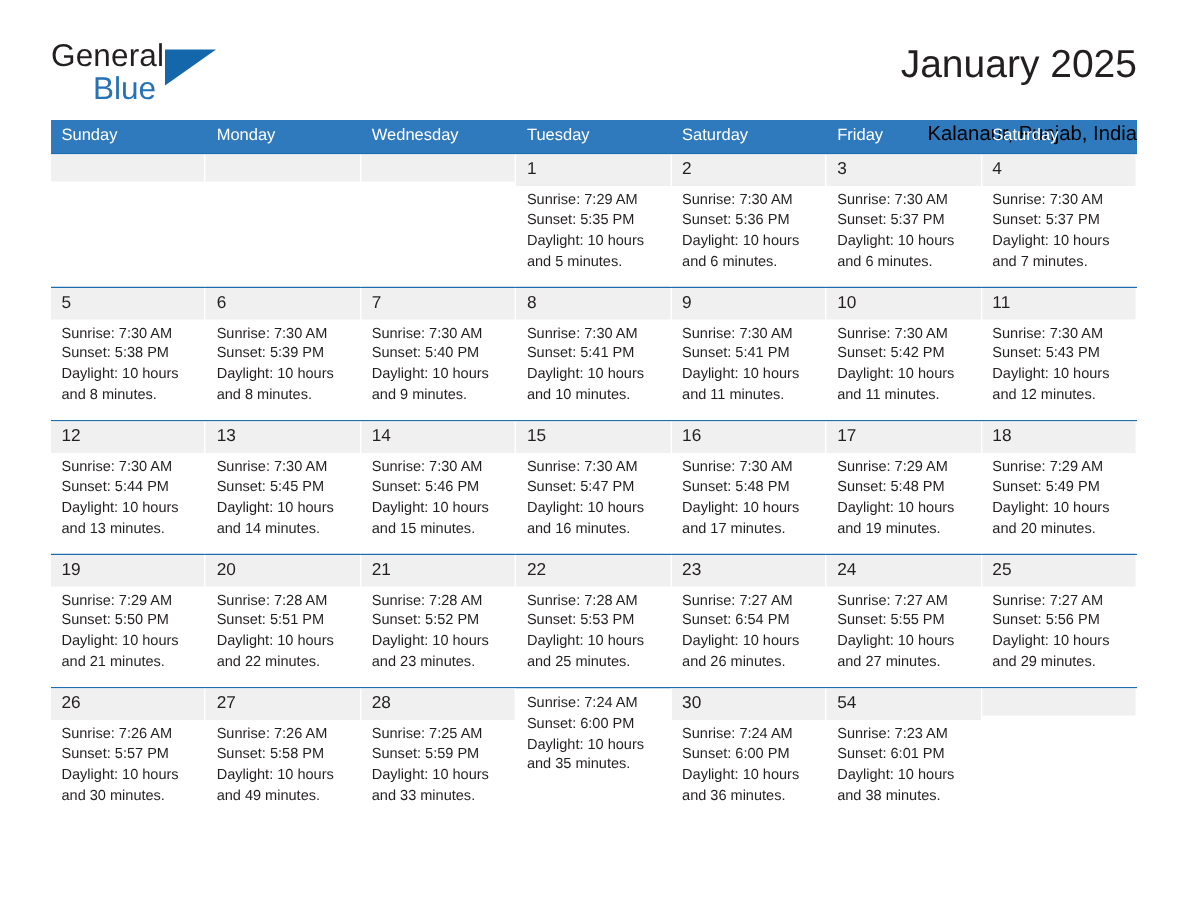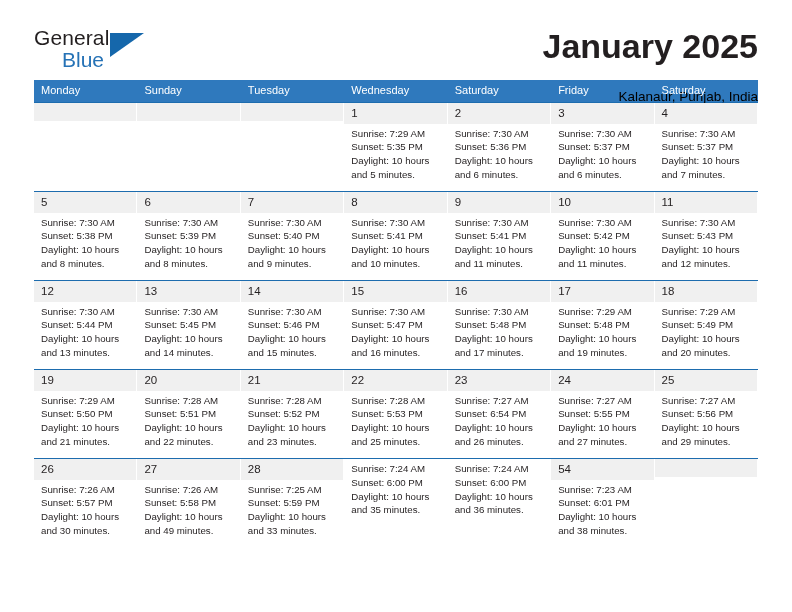--- a/index.html
+++ b/index.html
@@ -61,22 +61,22 @@
     height: 0;
     border-left: 34px solid #1567ab;
     border-bottom: 24px solid transparent;
   }
 
   .titles {
     text-align: right;
     padding-top: 2px;
   }
   .cal-title {
-    font-size: 34px;
-    font-weight: bold;
+    font-size: 26px;
+    font-weight: normal;
     color: #231f20;
     line-height: 1.1;
     white-space: nowrap;
     text-align: center;
   }
   .cal-subtitle {
     font-size: 13.5px;
     color: #000000;
     margin-top: 24px;
     white-space: nowrap;
@@ -148,24 +148,24 @@
     <div class="titles">
       <div class="cal-title">January 2025</div>
       <div class="cal-subtitle">Kalanaur, Punjab, India</div>
     </div>
 
   </div>
 
   <div class="calendar">
 
     <div class="weekdays">
+      <div class="weekday">Sunday</div>
       <div class="weekday">Monday</div>
-      <div class="weekday">Sunday</div>
+      <div class="weekday">Wednesday</div>
       <div class="weekday">Tuesday</div>
-      <div class="weekday">Wednesday</div>
       <div class="weekday">Saturday</div>
       <div class="weekday">Friday</div>
       <div class="weekday">Saturday</div>
     </div>
 
     <div class="week">
       <div class="cell empty">
           <div class="daynum"></div>
           <div class="cell-body">
             <div></div>
@@ -458,20 +458,21 @@
         </div>
       <div class="cell">
           <div class="cell-body">
             <div>Sunrise: 7:24 AM</div>
             <div>Sunset: 6:00 PM</div>
             <div>Daylight: 10 hours</div>
             <div>and 35 minutes.</div>
           </div>
         </div>
       <div class="cell">
+          <div class="daynum">30</div>
           <div class="cell-body">
             <div>Sunrise: 7:24 AM</div>
             <div>Sunset: 6:00 PM</div>
             <div>Daylight: 10 hours</div>
             <div>and 36 minutes.</div>
           </div>
         </div>
       <div class="cell">
           <div class="daynum">54</div>
           <div class="cell-body">

